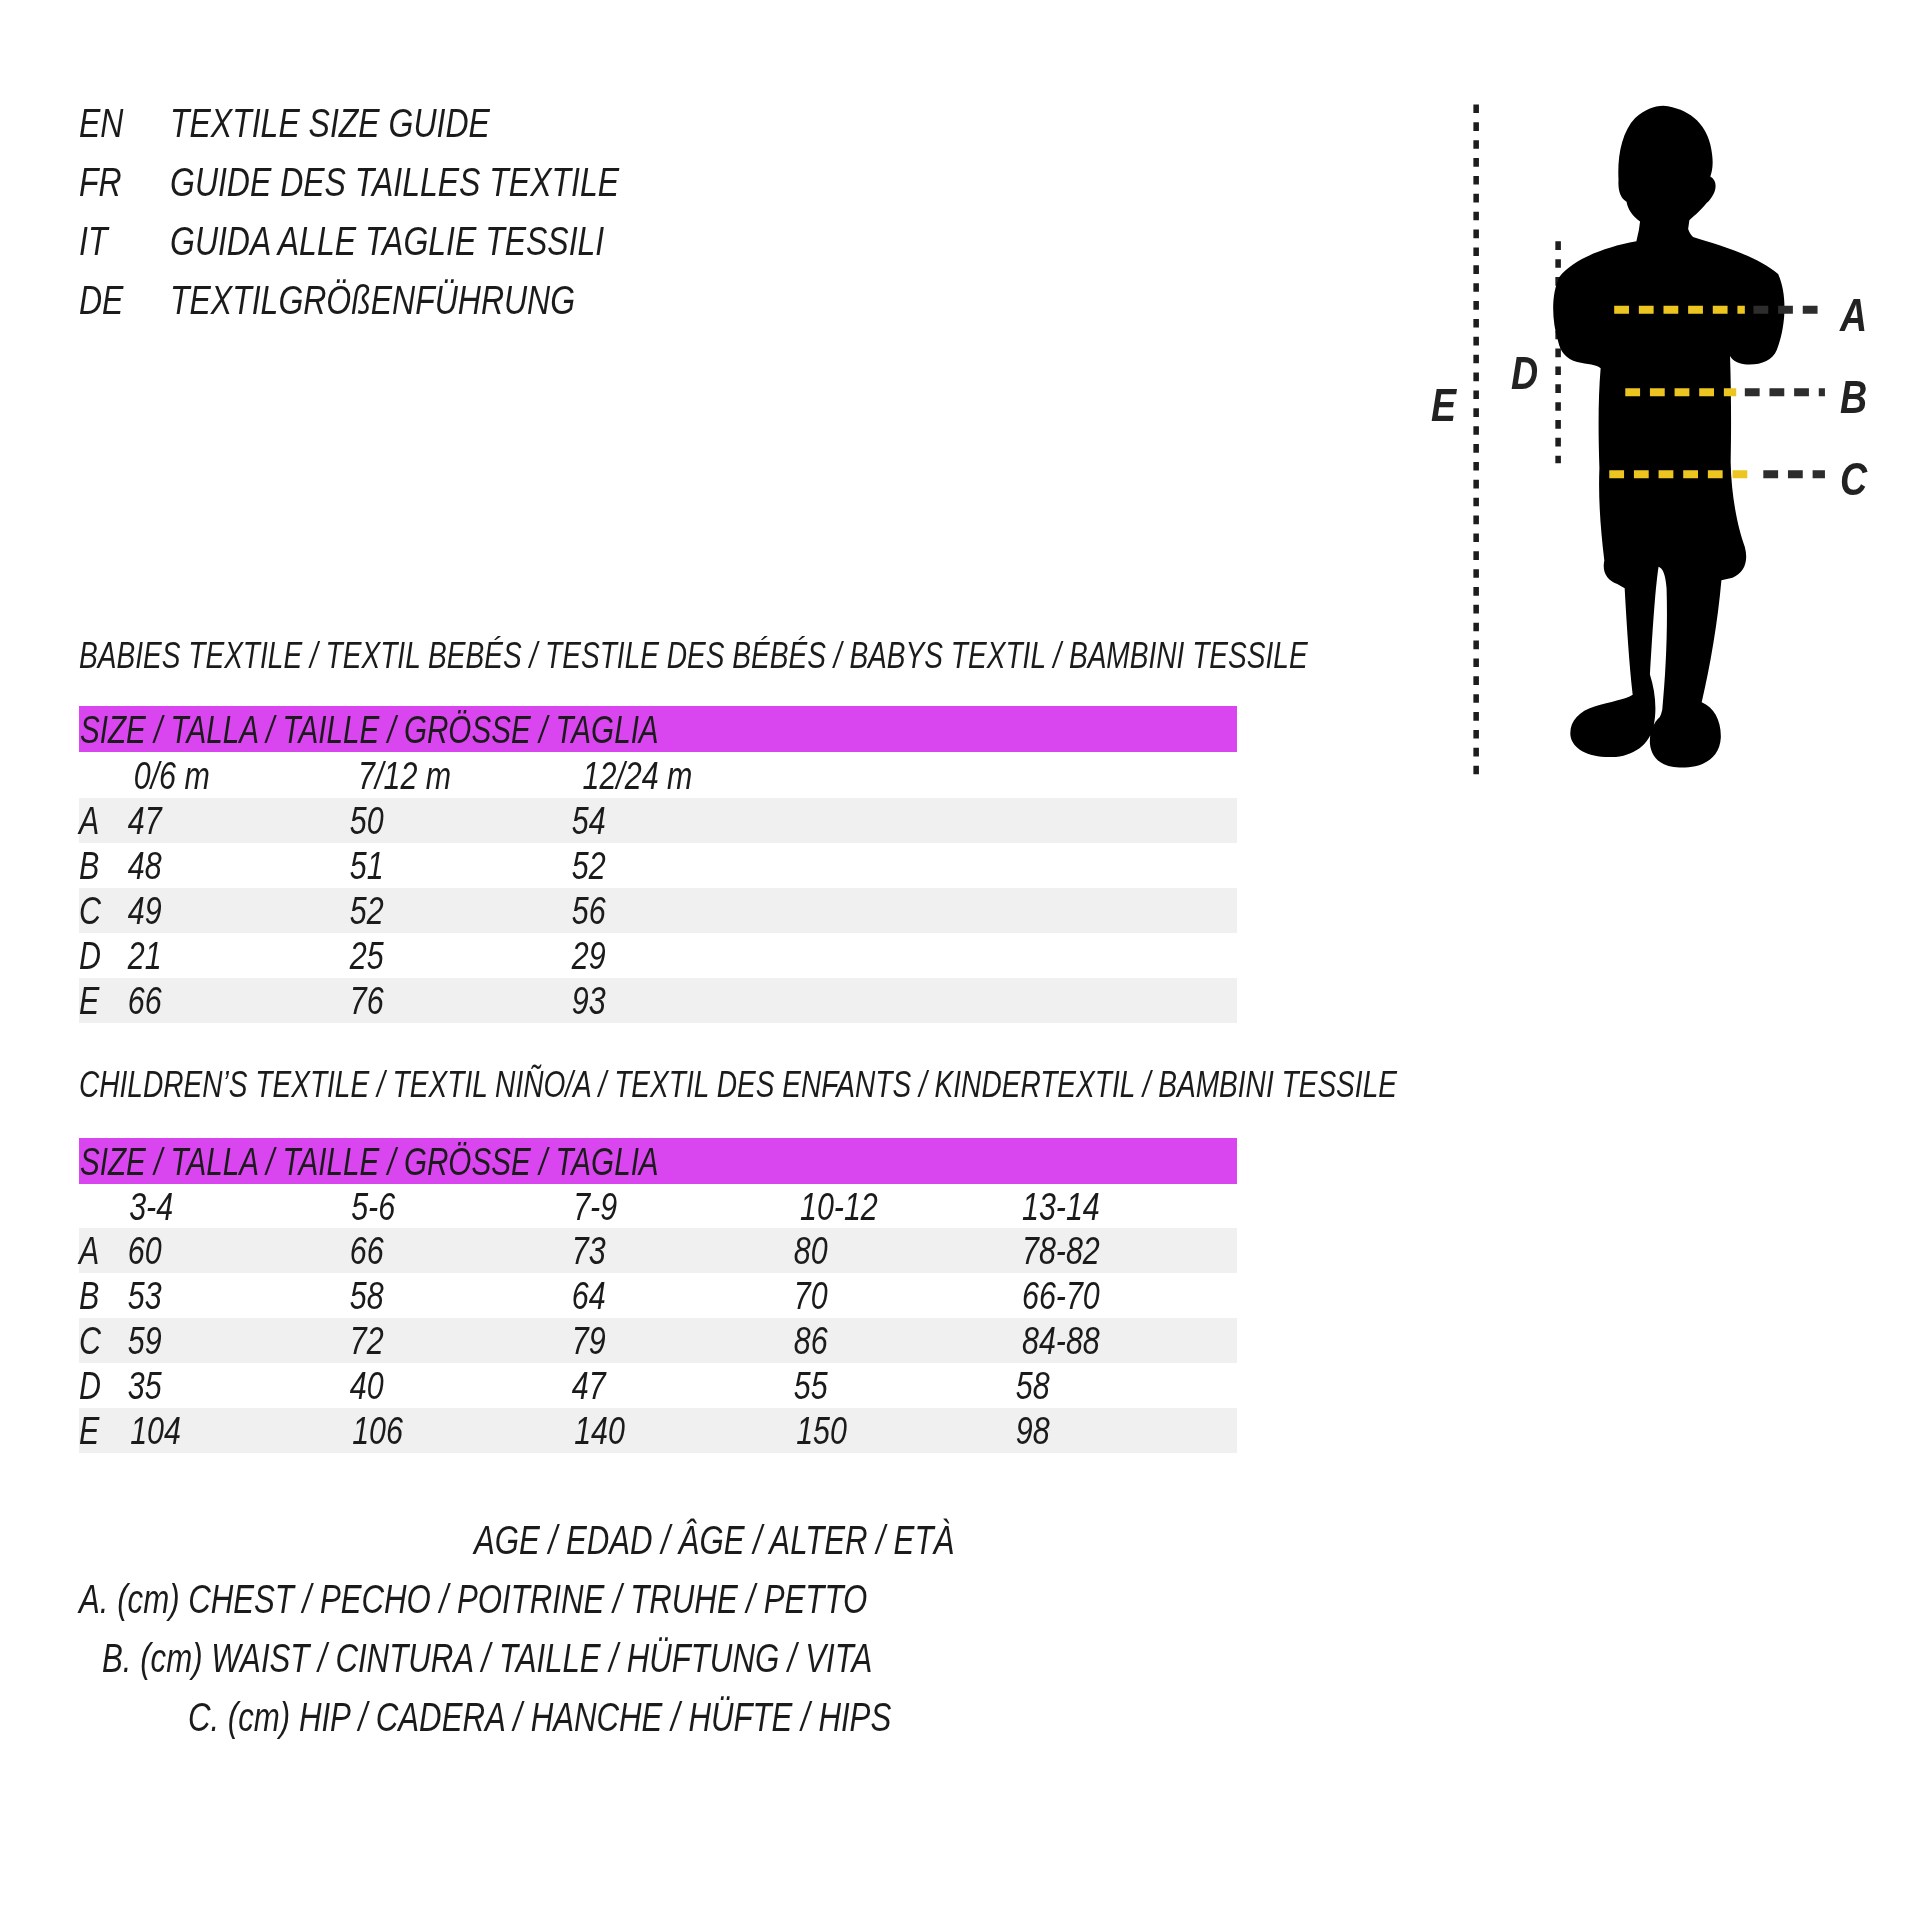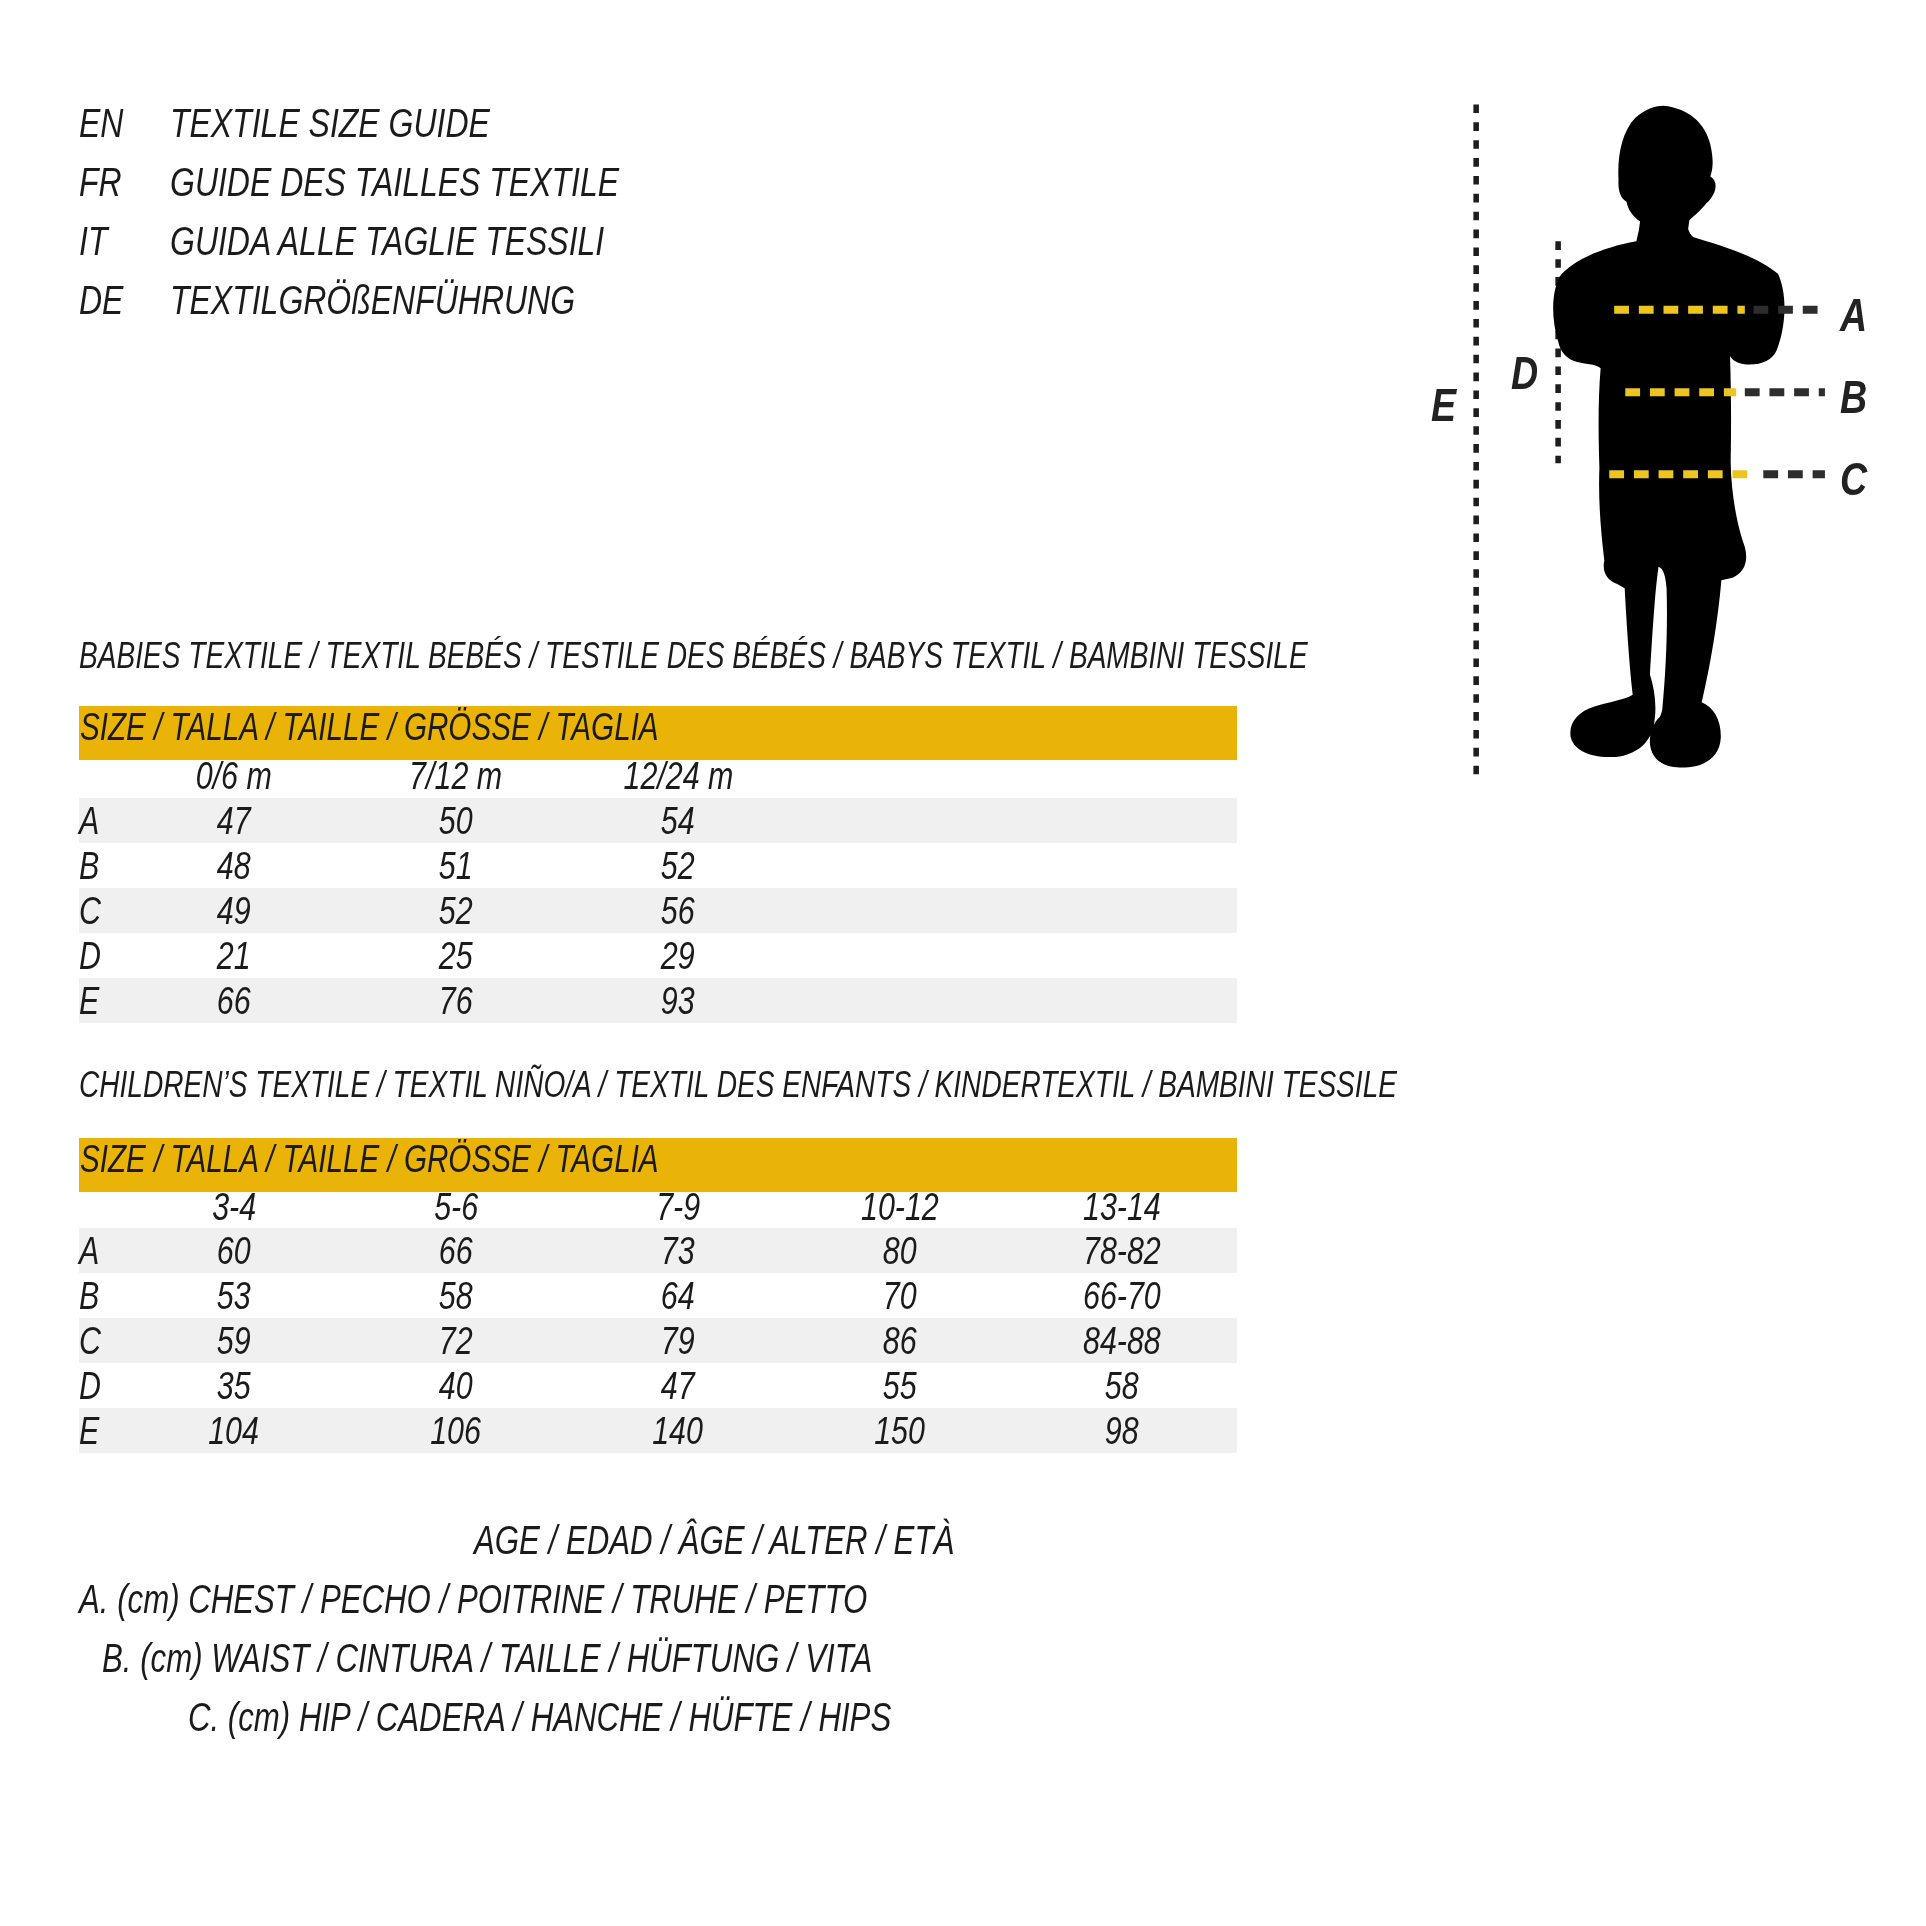--- a/index.html
+++ b/index.html
@@ -21,30 +21,30 @@
   .lang-row{display:flex;}
   .lang-code{width:91px;flex:0 0 91px;}
   .lang-title{flex:1;}
 
   
   .sec-title{position:absolute;left:79px;font-size:36px;line-height:37px;}
   .sec-title.babies{top:637px;}
   .sec-title.children{top:1066px;}
 
   
-  .band{position:absolute;left:79px;width:1158px;height:54px;background:#eab308;
-        display:flex;align-items:flex-start;font-size:38px;}
+  .band{position:absolute;left:79px;width:1158px;height:46px;background:#d946ef;
+        display:flex;align-items:flex-end;font-size:38px;}
   .band.babies{top:706px;}
   .band.children{top:1138px;}
   .band .cond{padding-left:1.2px;}
 
   
   .trow{position:absolute;left:79px;width:1158px;height:45px;display:flex;align-items:center;font-size:39px;}
   .trow .rlabel{flex:0 0 44px;}
-  .trow .cell{flex:0 0 222px;text-align:center;}
+  .trow .cell{flex:0 0 222px;}
   .trow.stripe{background:#f0f0f0;}
 
   
   .legend{position:absolute;left:79px;top:1511px;font-size:40px;line-height:59px;text-align:right;}
 
   
   .figure{position:absolute;left:1417px;top:86px;width:509px;height:721px;}
   .figure svg{position:absolute;left:0;top:0;}
   .fig-label{position:absolute;font-size:47px;color:#222;}
   .fig-label-a{left:423px;top:201px;}

